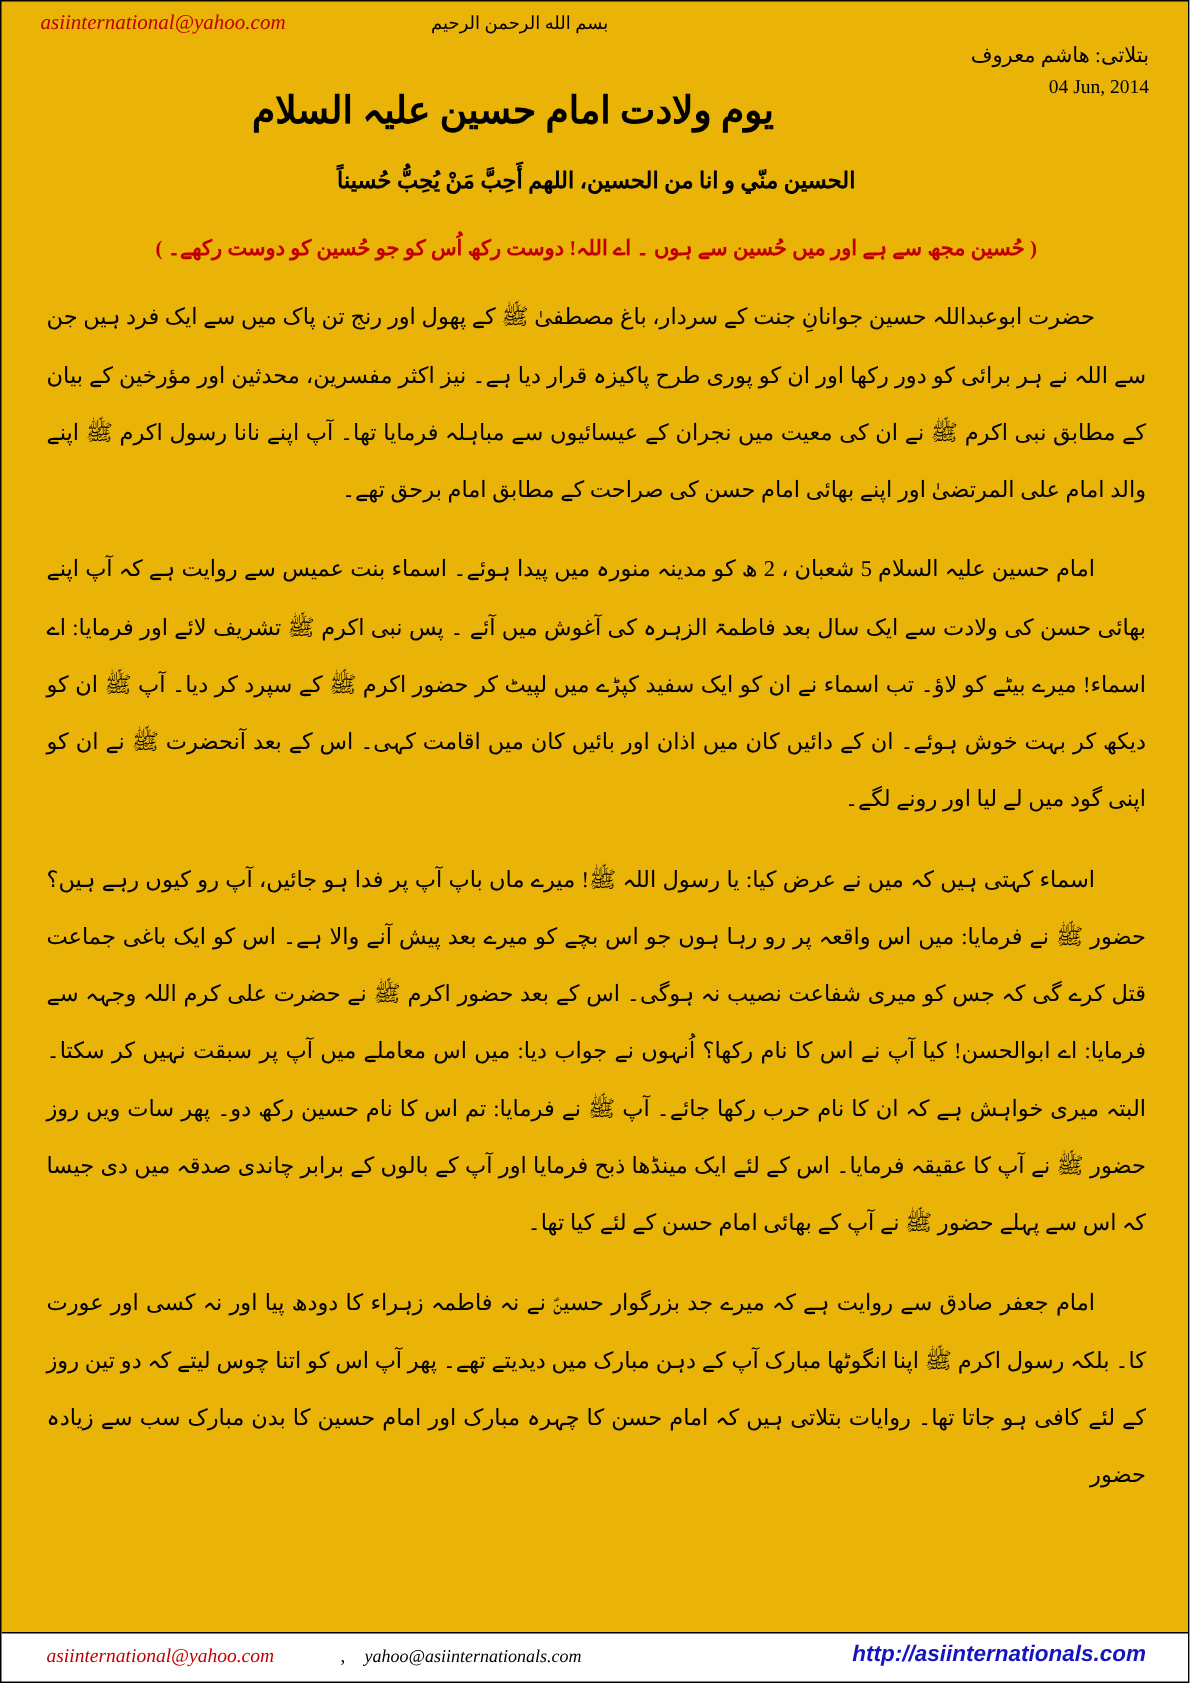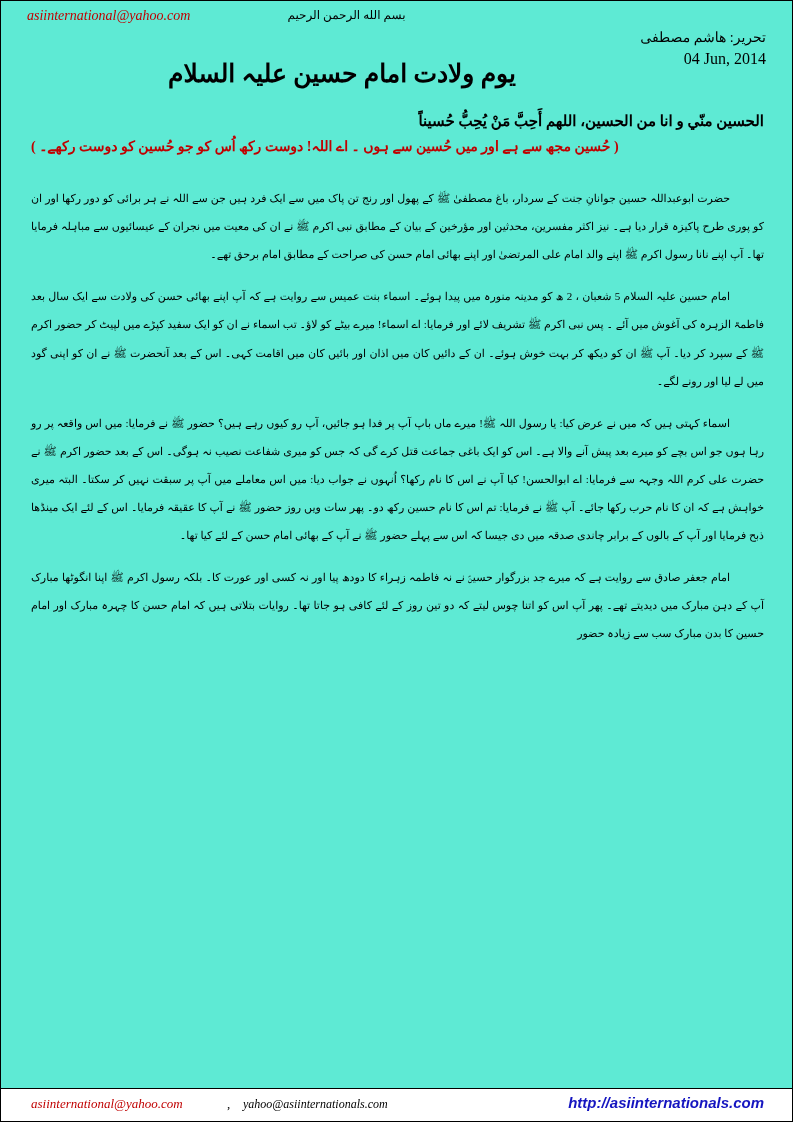--- a/index.html
+++ b/index.html
@@ -7,21 +7,21 @@
     padding: 0;
     background: #ffffff;
   }
   body {
     font-family: "Liberation Serif", serif;
   }
   .page {
     position: relative;
     width: 793px;
     height: 1122px;
-    background: #5eead4;
+    background: #eab308;
     border: 1px solid #000000;
     box-sizing: border-box;
     overflow: hidden;
   }
 
   
   .hdr {
     position: absolute;
     top: 4px;
     left: 0;
@@ -55,21 +55,21 @@
     font-size: 14px;
     color: #000000;
     direction: rtl;
     line-height: 1.5;
   }
   .hdr-date {
     position: absolute;
     right: 28px;
     top: 45px;
     text-align: right;
-    font-size: 16px;
+    font-size: 13px;
     color: #000000;
   }
   .title {
     position: absolute;
     left: 0;
     top: 58px;
     width: 682px;
     text-align: center;
     font-size: 25px;
     font-weight: bold;
@@ -79,36 +79,37 @@
 
   
   .content {
     position: absolute;
     top: 108px;
     left: 30px;
     width: 733px;
     direction: rtl;
   }
   .hadith {
+    text-align: center;
     font-size: 15px;
     font-weight: bold;
     color: #000000;
-    margin-bottom: 0;
+    margin-bottom: 20px;
     line-height: 1.7;
   }
   .hadith-translation {
-    text-align: left;
+    text-align: center;
     font-size: 14px;
     font-weight: bold;
     color: #c00000;
-    margin-bottom: 26px;
+    margin-bottom: 15px;
     line-height: 1.7;
   }
   .para {
-    font-size: 11px;
+    font-size: 15px;
     color: #000000;
     line-height: 2.55;
     text-align: justify;
     text-align-last: right;
     margin-bottom: 14px;
     direction: rtl;
   }
   .para.indent::before {
     content: "";
     display: inline-block;
@@ -162,21 +163,21 @@
   }
 </style>
 </head>
 <body>
 
 <div class="page">
 
   <div class="hdr">
     <div class="hdr-email">asiinternational@yahoo.com</div>
     <div class="hdr-bismillah">بسم الله الرحمن الرحيم</div>
-    <div class="hdr-author">تحرير: هاشم مصطفی</div>
+    <div class="hdr-author">بتلاتی: هاشم معروف</div>
     <div class="hdr-date">04 Jun, 2014</div>
   </div>
   <div class="title">یوم ولادت امام حسین علیہ السلام</div>
 
   <div class="content">
     <div class="hadith">الحسين منّي و انا من الحسين، اللهم أَحِبَّ مَنْ يُحِبُّ حُسيناً</div>
     <div class="hadith-translation">( حُسین مجھ سے ہے اور میں حُسین سے ہوں ۔ اے اللہ! دوست رکھ اُس کو جو حُسین کو دوست رکھے۔ )</div>
 
     <p class="para indent">حضرت ابوعبداللہ حسین جوانانِ جنت کے سردار، باغ مصطفیٰ ﷺ کے پھول اور رنج تن پاک میں سے ایک فرد ہیں جن سے اللہ نے ہر برائی کو دور رکھا اور ان کو پوری طرح پاکیزہ قرار دیا ہے۔ نیز اکثر مفسرین، محدثین اور مؤرخین کے بیان کے مطابق نبی اکرم ﷺ نے ان کی معیت میں نجران کے عیسائیوں سے مباہلہ فرمایا تھا۔ آپ اپنے نانا رسول اکرم ﷺ اپنے والد امام علی المرتضیٰ اور اپنے بھائی امام حسن کی صراحت کے مطابق امام برحق تھے۔</p>
     <p class="para indent">امام حسین علیہ السلام 5 شعبان ، 2 ھ کو مدینہ منورہ میں پیدا ہوئے۔ اسماء بنت عمیس سے روایت ہے کہ آپ اپنے بھائی حسن کی ولادت سے ایک سال بعد فاطمۃ الزہرہ کی آغوش میں آئے ۔ پس نبی اکرم ﷺ تشریف لائے اور فرمایا: اے اسماء! میرے بیٹے کو لاؤ۔ تب اسماء نے ان کو ایک سفید کپڑے میں لپیٹ کر حضور اکرم ﷺ کے سپرد کر دیا۔ آپ ﷺ ان کو دیکھ کر بہت خوش ہوئے۔ ان کے دائیں کان میں اذان اور بائیں کان میں اقامت کہی۔ اس کے بعد آنحضرت ﷺ نے ان کو اپنی گود میں لے لیا اور رونے لگے۔</p>

